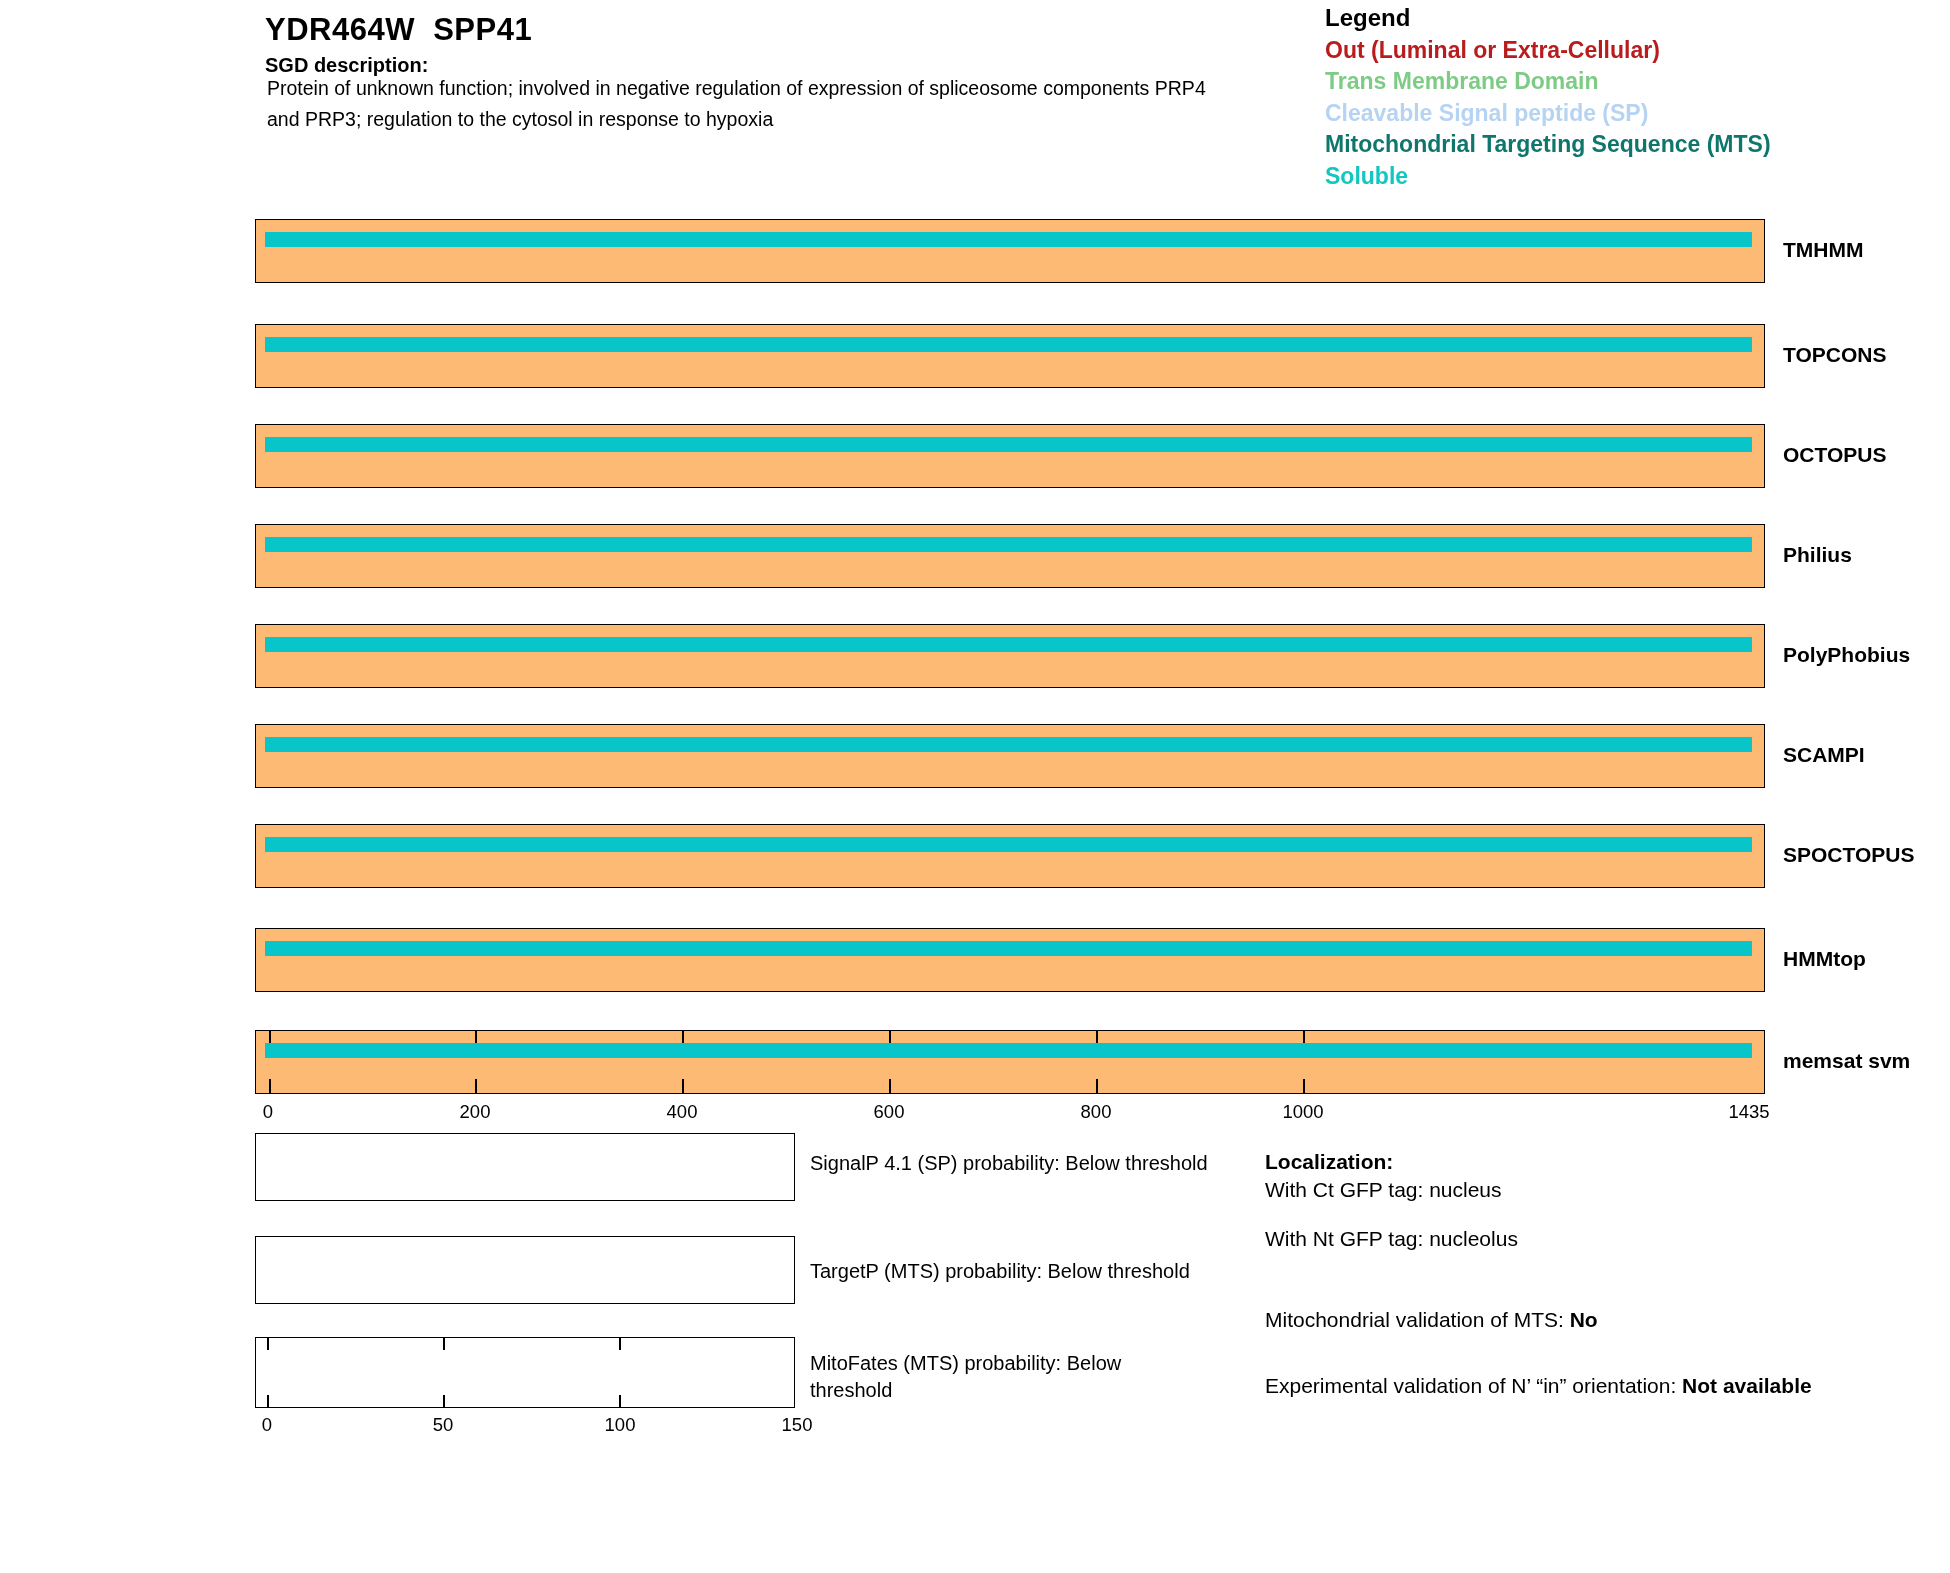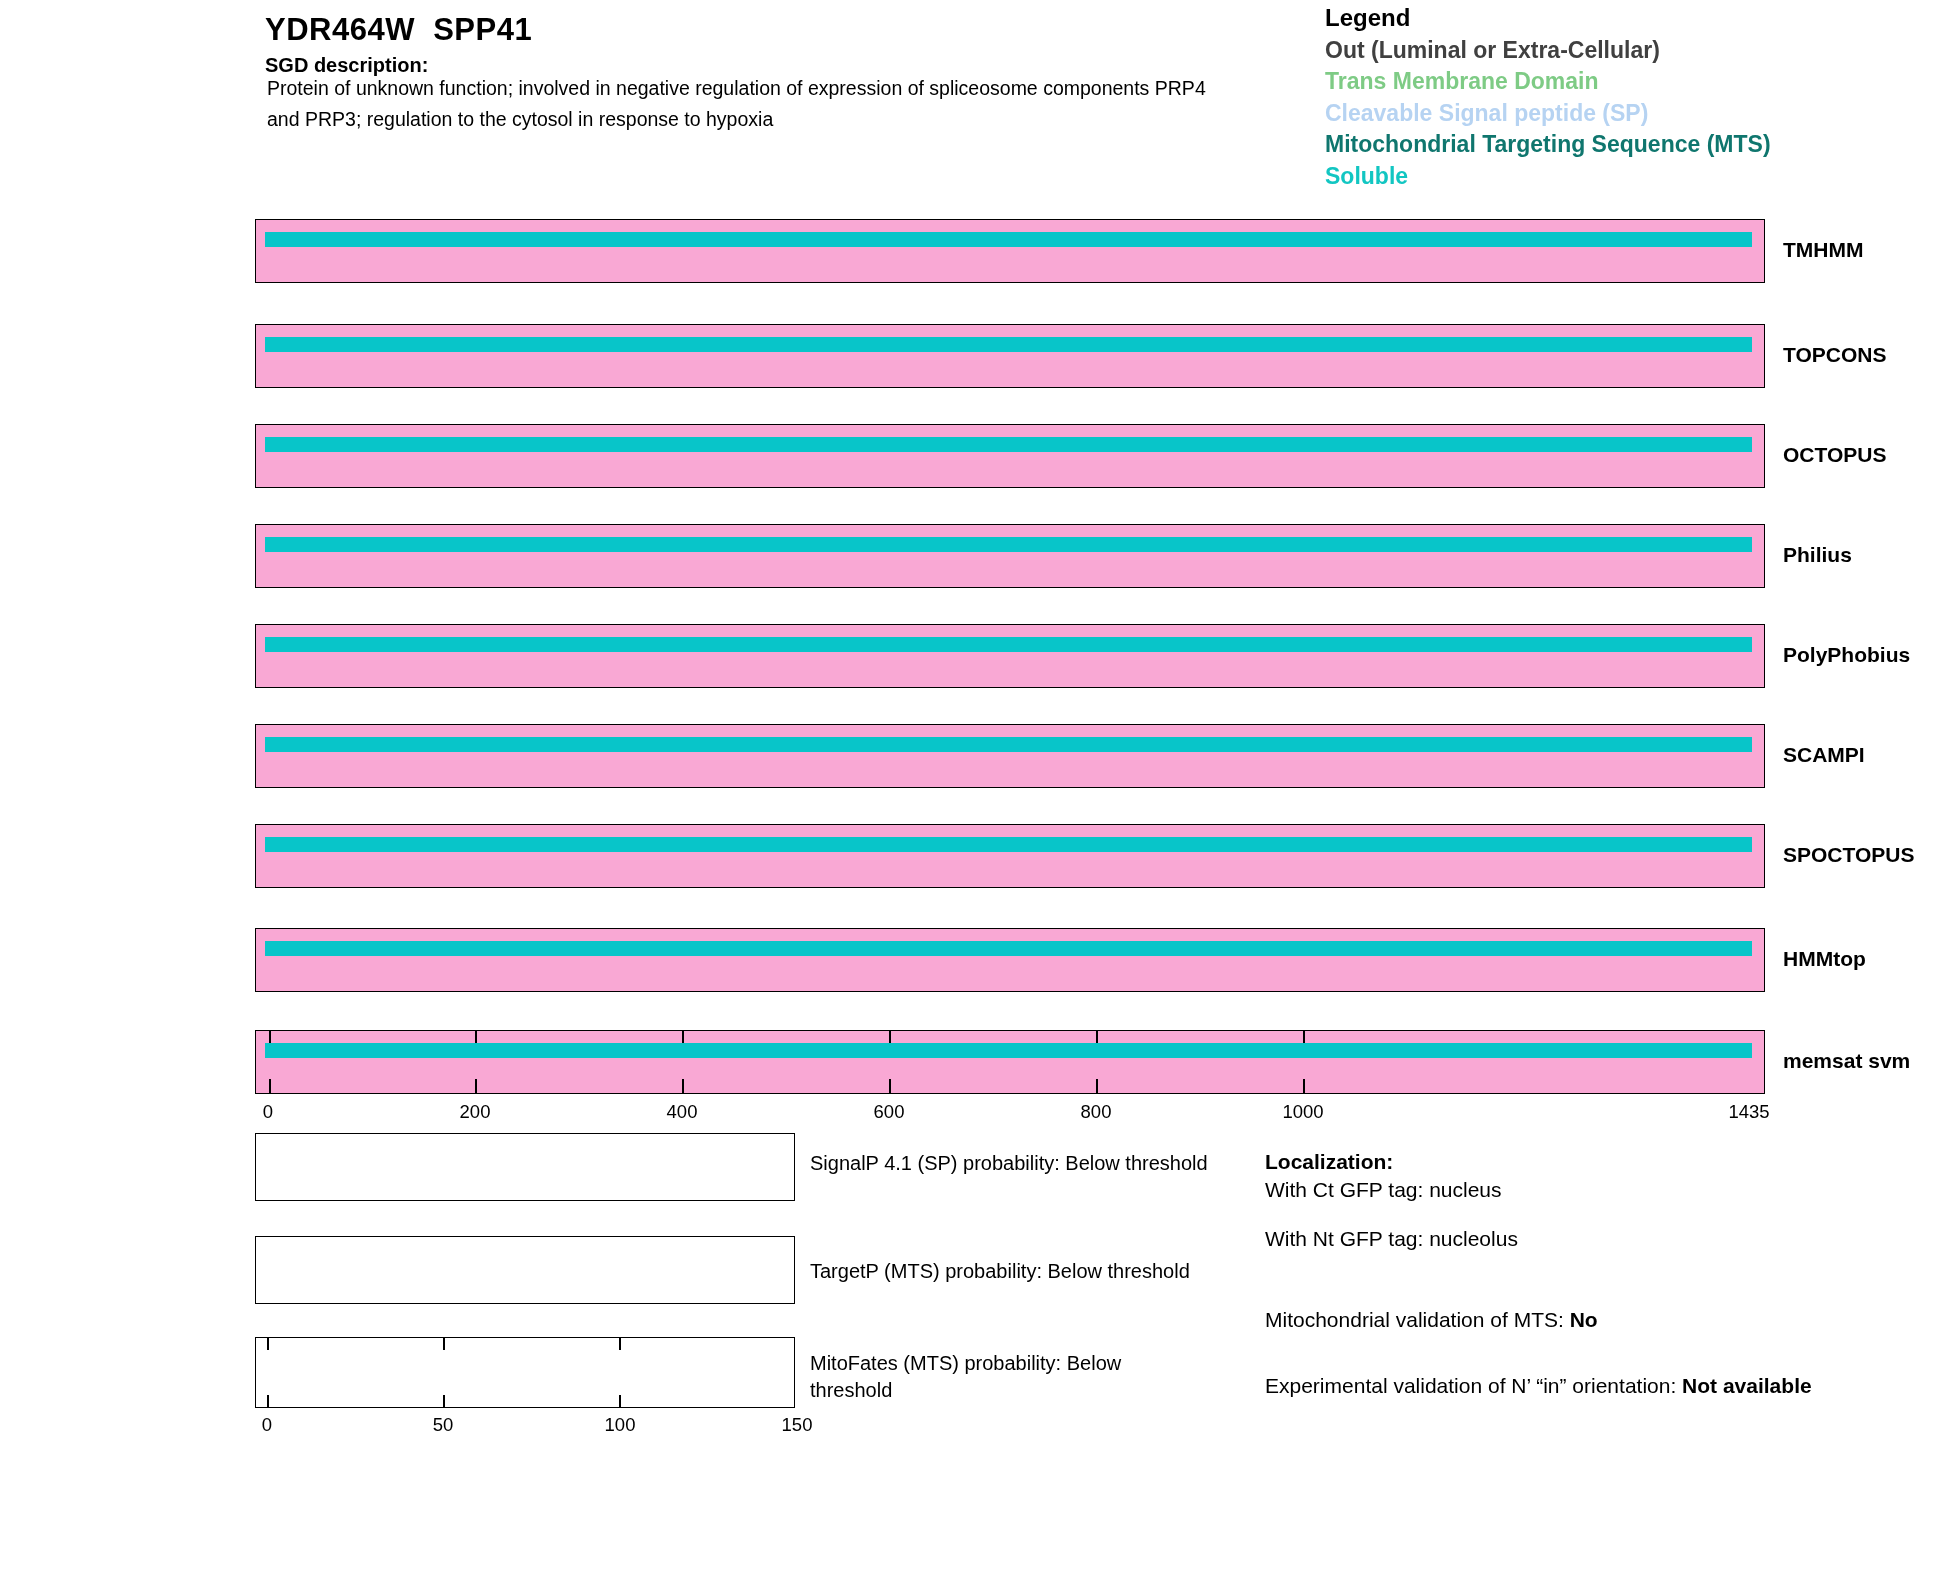--- a/index.html
+++ b/index.html
@@ -12,21 +12,21 @@
   .sgd-label { position:absolute; left:265px; top:54px; font-size:20px; font-weight:700; }
   .sgd-line1 { position:absolute; left:267px; top:77px; font-size:19.5px; }
   .sgd-line2 { position:absolute; left:267px; top:108px; font-size:19.5px; }
 
   
   .legend { position:absolute; left:1325px; top:4px; }
   .legend-title { font-size:24px; font-weight:700; margin-bottom:3px; }
   .legend-item { font-size:23px; font-weight:700; line-height:31.4px; white-space:nowrap; }
 
   
-  .track { position:absolute; left:255px; width:1510px; height:64px; border:1.5px solid #000; background:#f9a8d4; }
+  .track { position:absolute; left:255px; width:1510px; height:64px; border:1.5px solid #000; background:#fdba74; }
   .tr0{top:219px} .tr1{top:324px} .tr2{top:424px} .tr3{top:524px} .tr4{top:624px}
   .tr5{top:724px} .tr6{top:824px} .tr7{top:928px} .tr8{top:1030px}
   .track .bar { position:absolute; left:9px; right:12px; top:12px; height:15px; }
   .track .tlabel { position:absolute; left:calc(100% + 19px); top:18px; font-size:21px; font-weight:700; white-space:nowrap; }
 
   
   .tick { position:absolute; width:2px; height:14px; background:#000; }
   .tick.top { top:0; } .tick.bot { bottom:0; }
   .k0{left:13px} .k1{left:219px} .k2{left:426px} .k3{left:633px} .k4{left:840px} .k5{left:1047px}
 
@@ -65,21 +65,21 @@
 
 <div class="page">
 
   <h1 class="title">YDR464W  SPP41</h1>
   <div class="sgd-label">SGD description:</div>
   <div class="sgd-line1">Protein of unknown function; involved in negative regulation of expression of spliceosome components PRP4</div>
   <div class="sgd-line2">and PRP3; regulation to the cytosol in response to hypoxia</div>
 
   <div class="legend">
     <div class="legend-title">Legend</div>
-    <div class="legend-item" style="color: #404040;">Out (Luminal or Extra-Cellular)</div>
+    <div class="legend-item" style="color: #b91c1c;">Out (Luminal or Extra-Cellular)</div>
     <div class="legend-item" style="color: rgb(126, 203, 133);">Trans Membrane Domain</div>
     <div class="legend-item" style="color: rgb(182, 211, 242);">Cleavable Signal peptide (SP)</div>
     <div class="legend-item" style="color: #0f766e;">Mitochondrial Targeting Sequence (MTS)</div>
     <div class="legend-item" style="color: rgb(18, 198, 194);">Soluble</div>
   </div>
 
   <div class="track tr0">
     <div class="bar" style="background: rgb(8, 197, 201);"></div>
     <span class="tlabel">TMHMM</span>
   </div>

